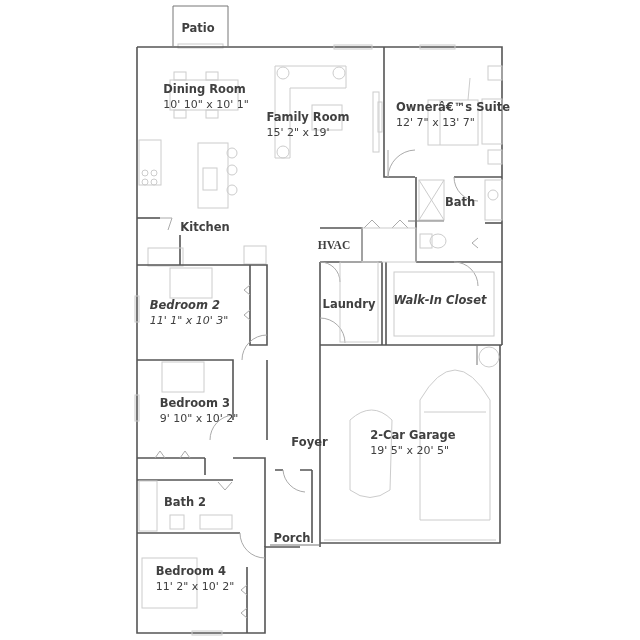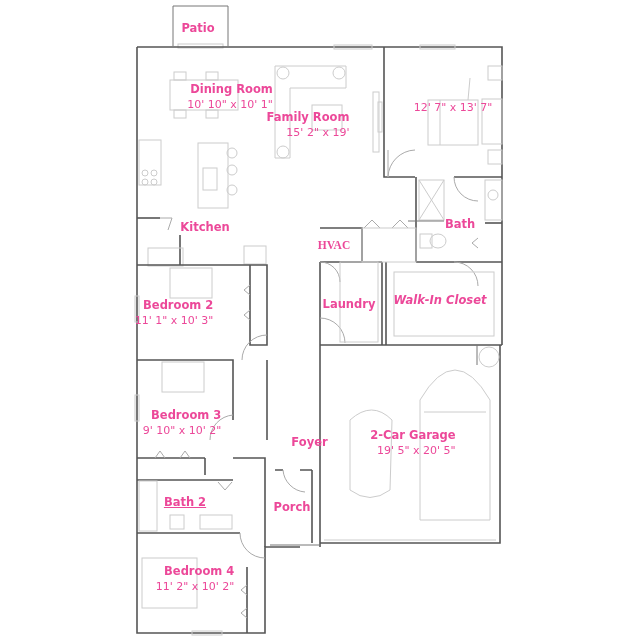--- a/index.html
+++ b/index.html
@@ -2,21 +2,21 @@
 <html><head>
 <meta charset="utf-8">
 <style>
   html, body { margin: 0; padding: 0; background: #ffffff; }
   body { width: 640px; height: 640px; position: relative; overflow: hidden; font-family: "DejaVu Sans", sans-serif; }
   #plan { position: absolute; left: 0; top: 0; }
   .wall { stroke: #555555; stroke-width: 1.6; fill: none; }
   .wall-thin { stroke: #777777; stroke-width: 1; fill: none; }
   .fix { stroke: #cccccc; stroke-width: 1; fill: none; }
   .door { stroke: #aaaaaa; stroke-width: 1; fill: none; }
-  .label { position: absolute; text-align: right; color: #ec4899; white-space: nowrap; transform: translateX(-50%); line-height: 15px; }
+  .label { position: absolute; text-align: left; color: #404040; white-space: nowrap; transform: translateX(-50%); line-height: 15px; }
   .label .name { font-size: 11.5px; font-weight: bold; display: block; }
   .label .dim { font-size: 11px; display: block; }
 </style>
 </head>
 <body>
 
 <svg id="plan" width="640" height="640" viewBox="0 0 640 640">
 
   <g>
     <path class="wall-thin" d="M173 46 V6 H228 V46"></path>
@@ -143,63 +143,64 @@
     <path class="wall" d="M275 470 H283 M300 470 H312"></path>
     <path class="door" d="M283 470 A24 24 0 0 0 305 492"></path>
     <path class="wall-thin" d="M270 545 H320"></path>
     <path class="wall" d="M312 470 V543"></path>
   </g>
 </svg>
 
 <div class="label" style="left:198px; top:21px;">
   <span class="name">Patio</span>
 </div>
-<div class="label" style="left:206px; top:82px;margin-left:24px;">
+<div class="label" style="left:206px; top:82px;">
   <span class="name">Dining Room</span>
   <span class="dim">10' 10" x 10' 1"</span>
 </div>
 <div class="label" style="left:308px; top:110px;">
   <span class="name">Family Room</span>
   <span class="dim">15' 2" x 19'</span>
 </div>
 <div class="label" style="left:453px; top:100px;">
+  <span class="name">Ownerâ€™s Suite</span>
   <span class="dim">12' 7" x 13' 7"</span>
 </div>
 <div class="label" style="left:205px; top:220px;">
   <span class="name">Kitchen</span>
 </div>
-<div class="label" style="left:460px; top:217px;">
+<div class="label" style="left:460px; top:195px;">
   <span class="name">Bath</span>
 </div>
 <div class="label" style="left:334px; top:238px;font-family:Liberation Serif, serif;">
   <span class="name">HVAC</span>
 </div>
 <div class="label" style="left:349px; top:297px;">
   <span class="name">Laundry</span>
 </div>
 <div class="label" style="left:440px; top:293px;font-style:italic;">
   <span class="name">Walk-In Closet</span>
 </div>
-<div class="label" style="left:174px; top:298px;">
+<div class="label" style="left:189px; top:298px;font-style:italic;">
   <span class="name">Bedroom 2</span>
   <span class="dim">11' 1" x 10' 3"</span>
 </div>
-<div class="label" style="left:182px; top:396px;margin-top:12px;">
+<div class="label" style="left:199px; top:396px;">
   <span class="name">Bedroom 3</span>
   <span class="dim">9' 10" x 10' 2"</span>
 </div>
 <div class="label" style="left:292px; top:435px;padding-left:35px;">
   <span class="name">Foyer</span>
 </div>
 <div class="label" style="left:413px; top:428px;">
   <span class="name">2-Car Garage</span>
   <span class="dim">19' 5" x 20' 5"</span>
 </div>
-<div class="label" style="left:185px; top:495px;text-decoration:underline;">
+<div class="label" style="left:185px; top:495px;">
   <span class="name">Bath 2</span>
 </div>
-<div class="label" style="left:292px; top:500px;">
+<div class="label" style="left:292px; top:531px;">
   <span class="name">Porch</span>
 </div>
 <div class="label" style="left:195px; top:564px;">
   <span class="name">Bedroom 4</span>
   <span class="dim">11' 2" x 10' 2"</span>
 </div>
 
 </body></html>

